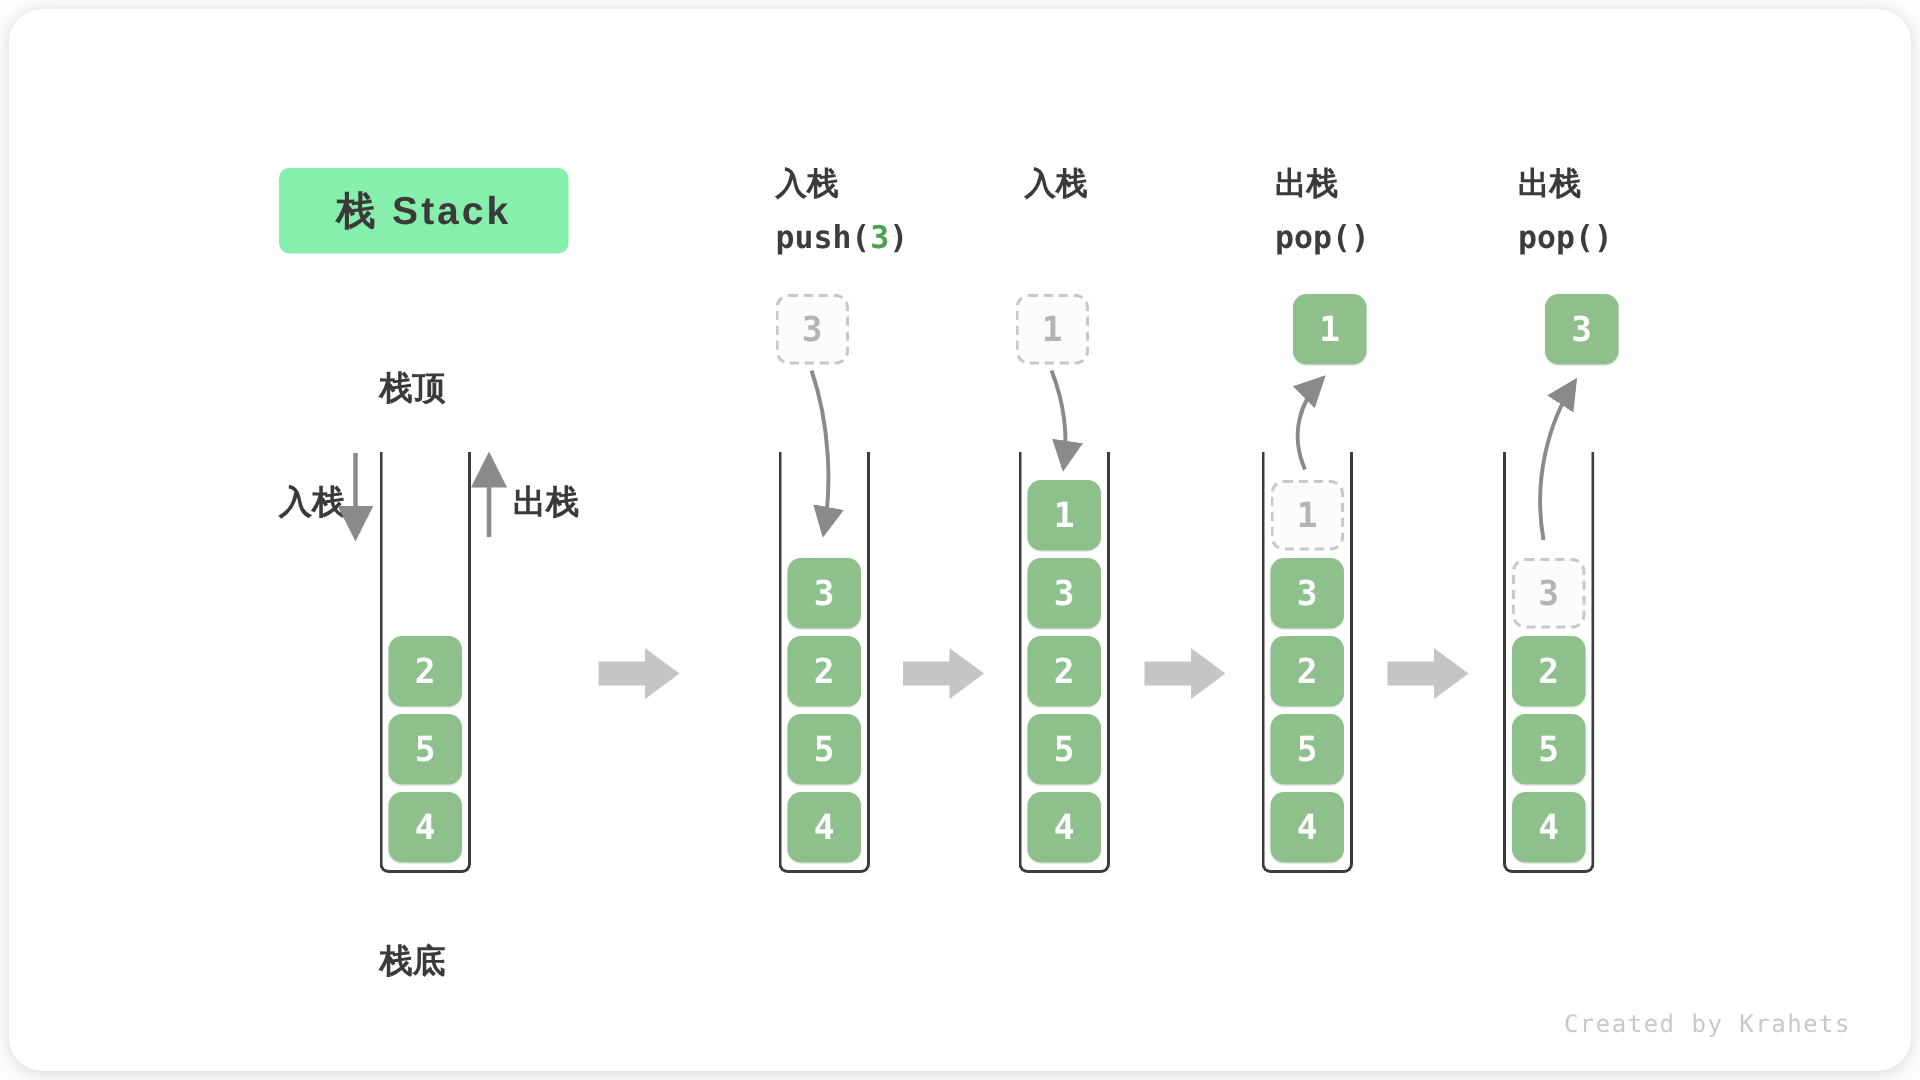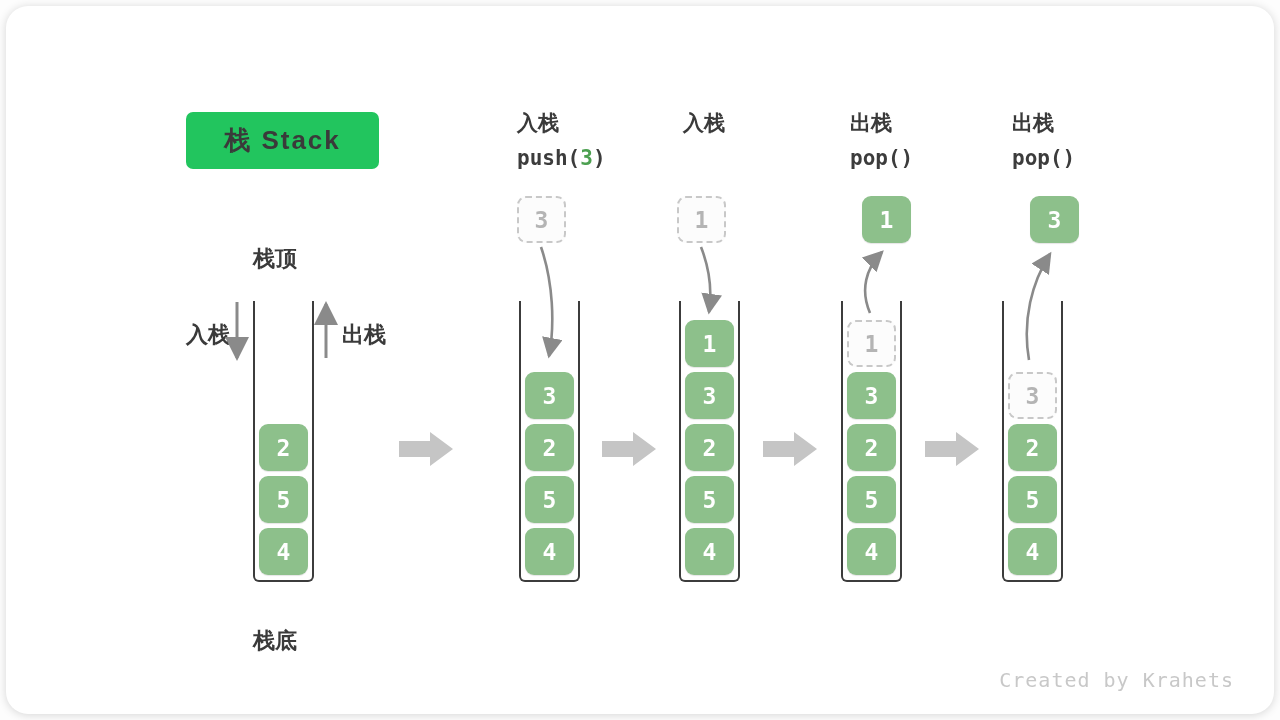--- a/index.html
+++ b/index.html
@@ -7,21 +7,21 @@
   .card {
     position:absolute; left:6px; top:6px; width:1268px; height:708px;
     background:#ffffff; border-radius:22px;
     box-shadow:0 1px 10px rgba(0,0,0,.16);
   }
   .abs { position:absolute; }
 
   
   .title-box {
     left:180px; top:106px; width:193px; height:57px;
-    background:#22c55e; border-radius:7px;
+    background:#86efac; border-radius:7px;
     display:flex; align-items:center; justify-content:center;
     font-size:26px; font-weight:bold; color:#3a3a3a; letter-spacing:2px;
   }
 
   
   .op { top:100px; width:160px; }
   .op .op-cn { font-size:21px; font-weight:bold; color:#3a3a3a; line-height:34px; }
   .op .op-code { font-family:"DejaVu Sans Mono", monospace; font-size:21px; font-weight:600; color:#3c3c3c; line-height:36px; }
   .op .op-arg { color:#4ca050; font-weight:bold; }
 
@@ -40,21 +40,21 @@
   }
   .cell.solid { background:#8dc08b; color:#ffffff; box-shadow:0 1px 1px rgba(0,0,0,.10); }
   .cell.dashed { background:#fcfcfc; color:#b4b4b4; border:2px dashed #c8c8c8; }
 
   
   .side-label { font-size:22px; font-weight:bold; color:#3a3a3a; }
   .center-label { width:61px; font-size:22px; font-weight:bold; color:#3a3a3a; }
 
   .watermark {
     right:40px; bottom:22px;
-    font-family:"DejaVu Sans Mono", monospace; font-size:20px; letter-spacing:1px;
+    font-family:"DejaVu Sans Mono", monospace; font-size:16px; letter-spacing:1px;
     color:#c8c8c8;
   }
 
   svg.overlay { position:absolute; left:0; top:0; width:1280px; height:720px; pointer-events:none; }
 </style>
 </head>
 <body>
 
 <div class="card">
 

